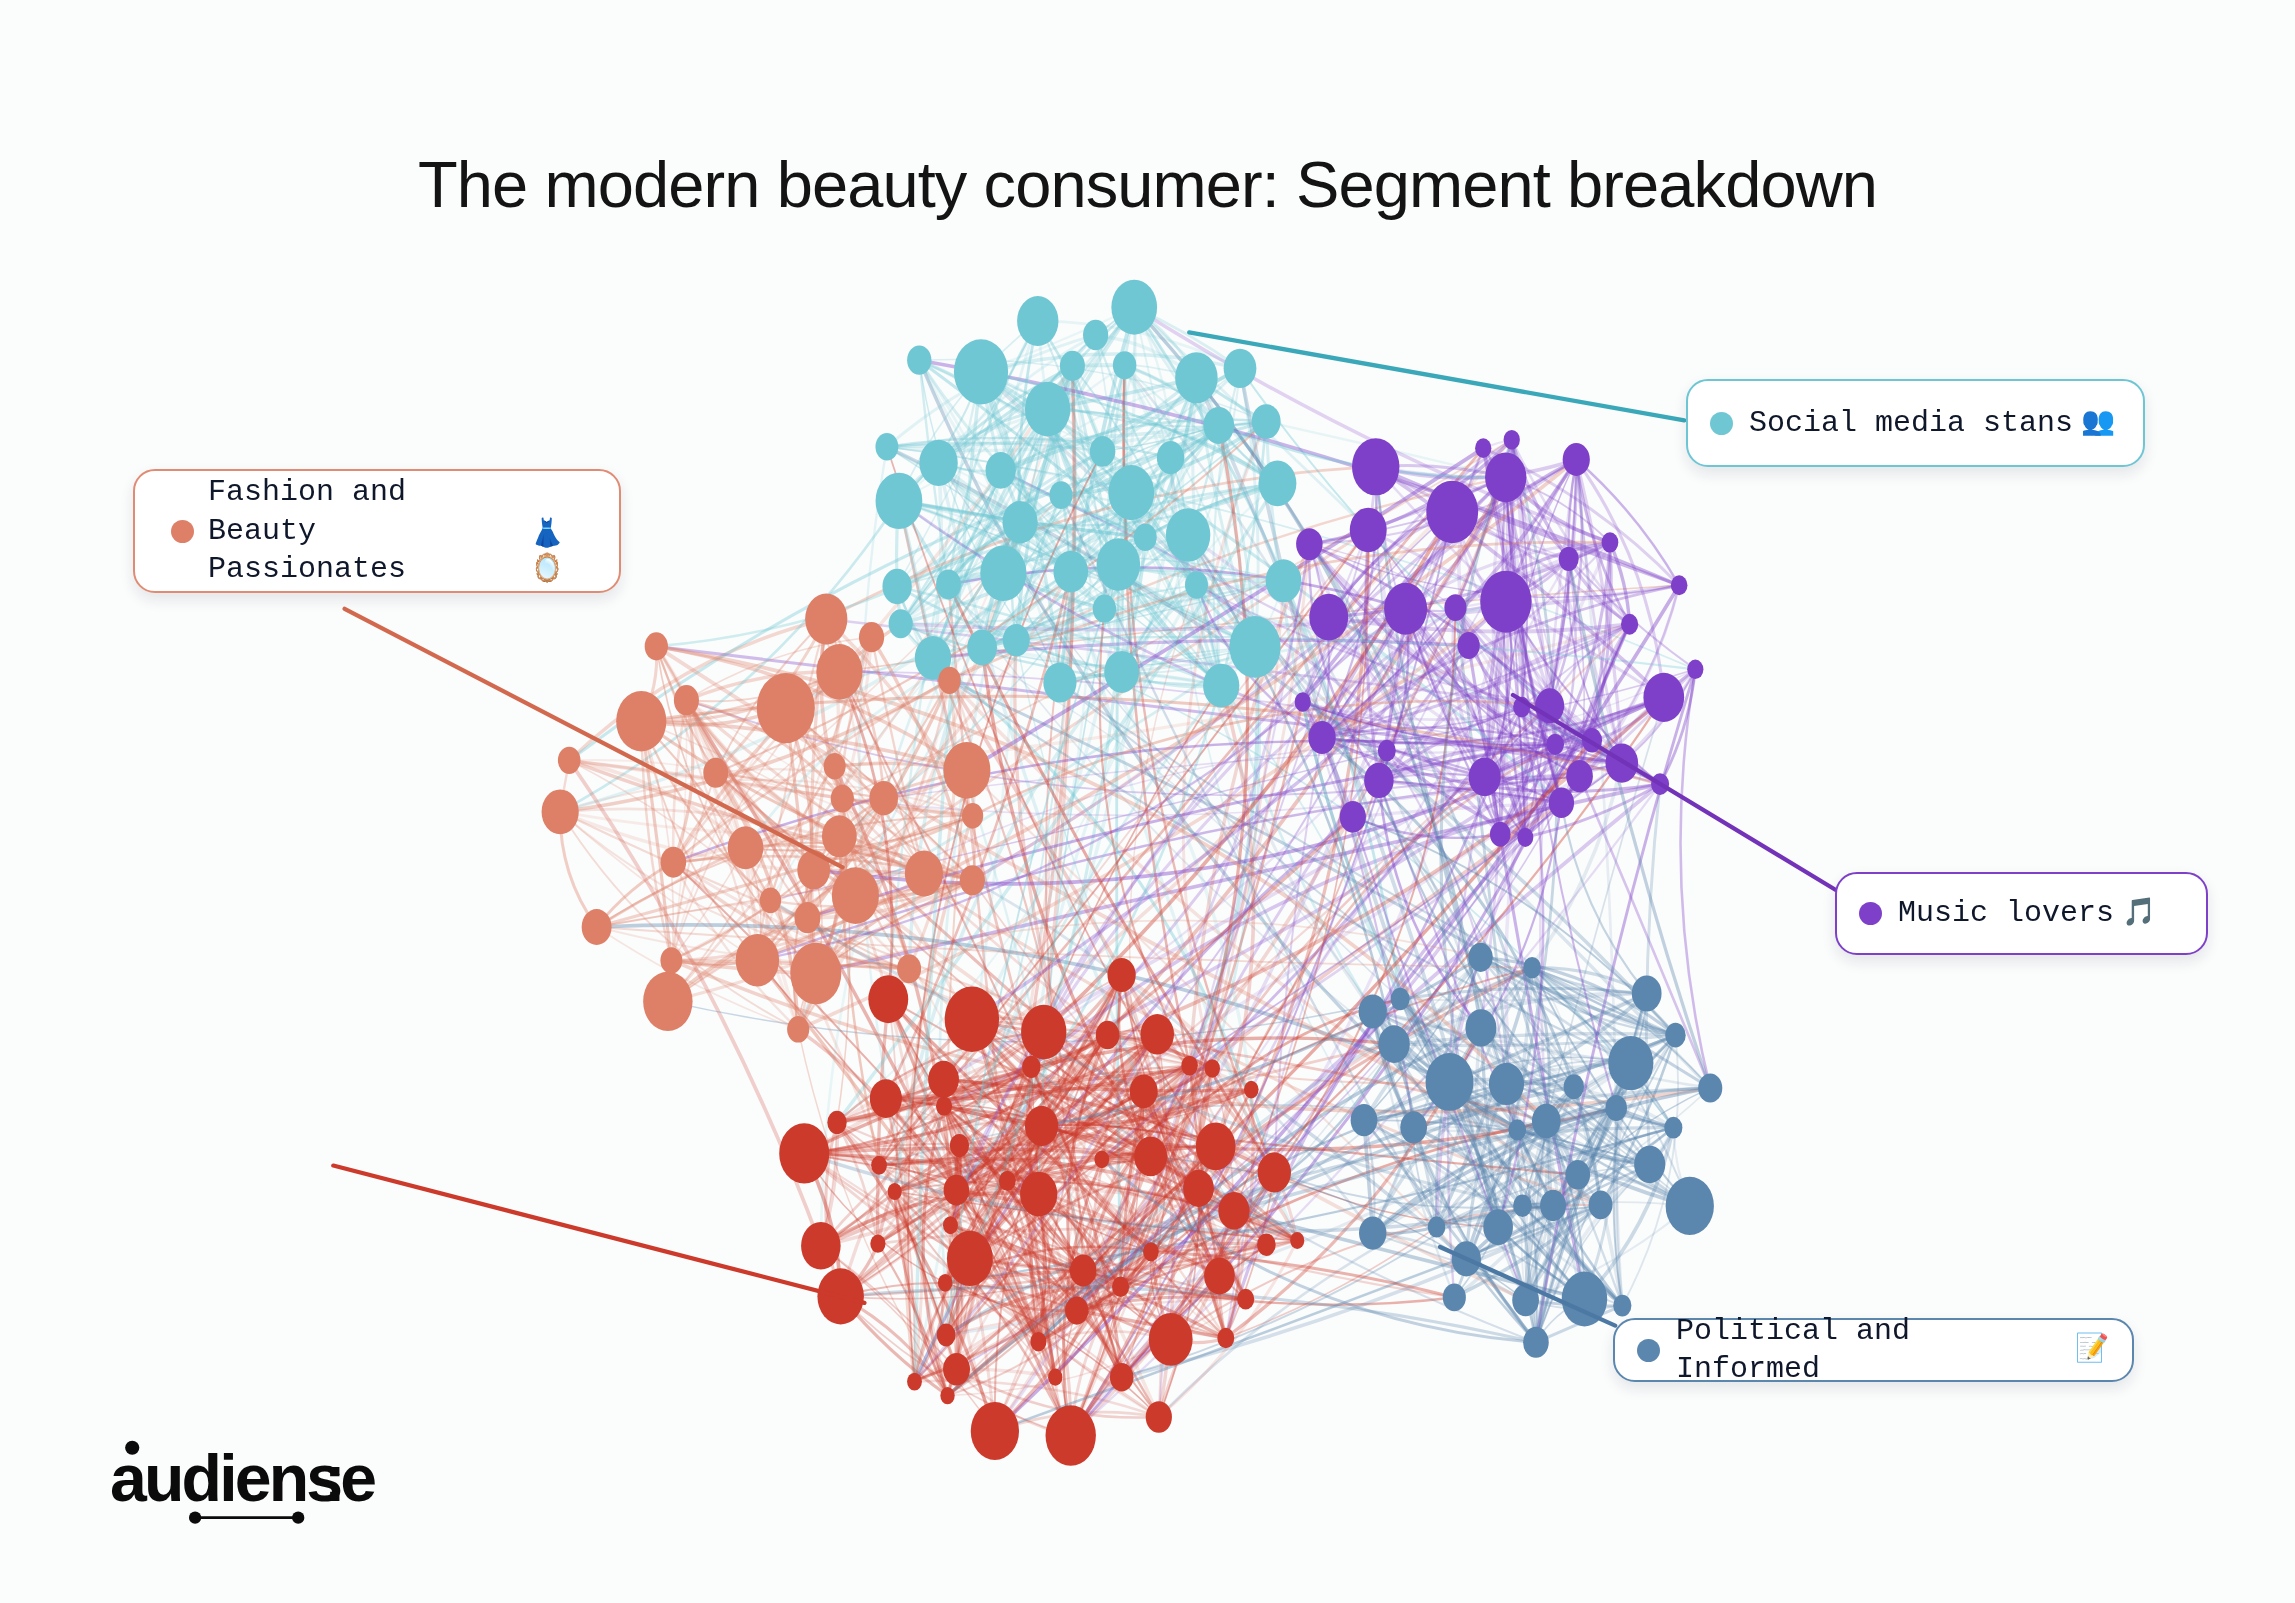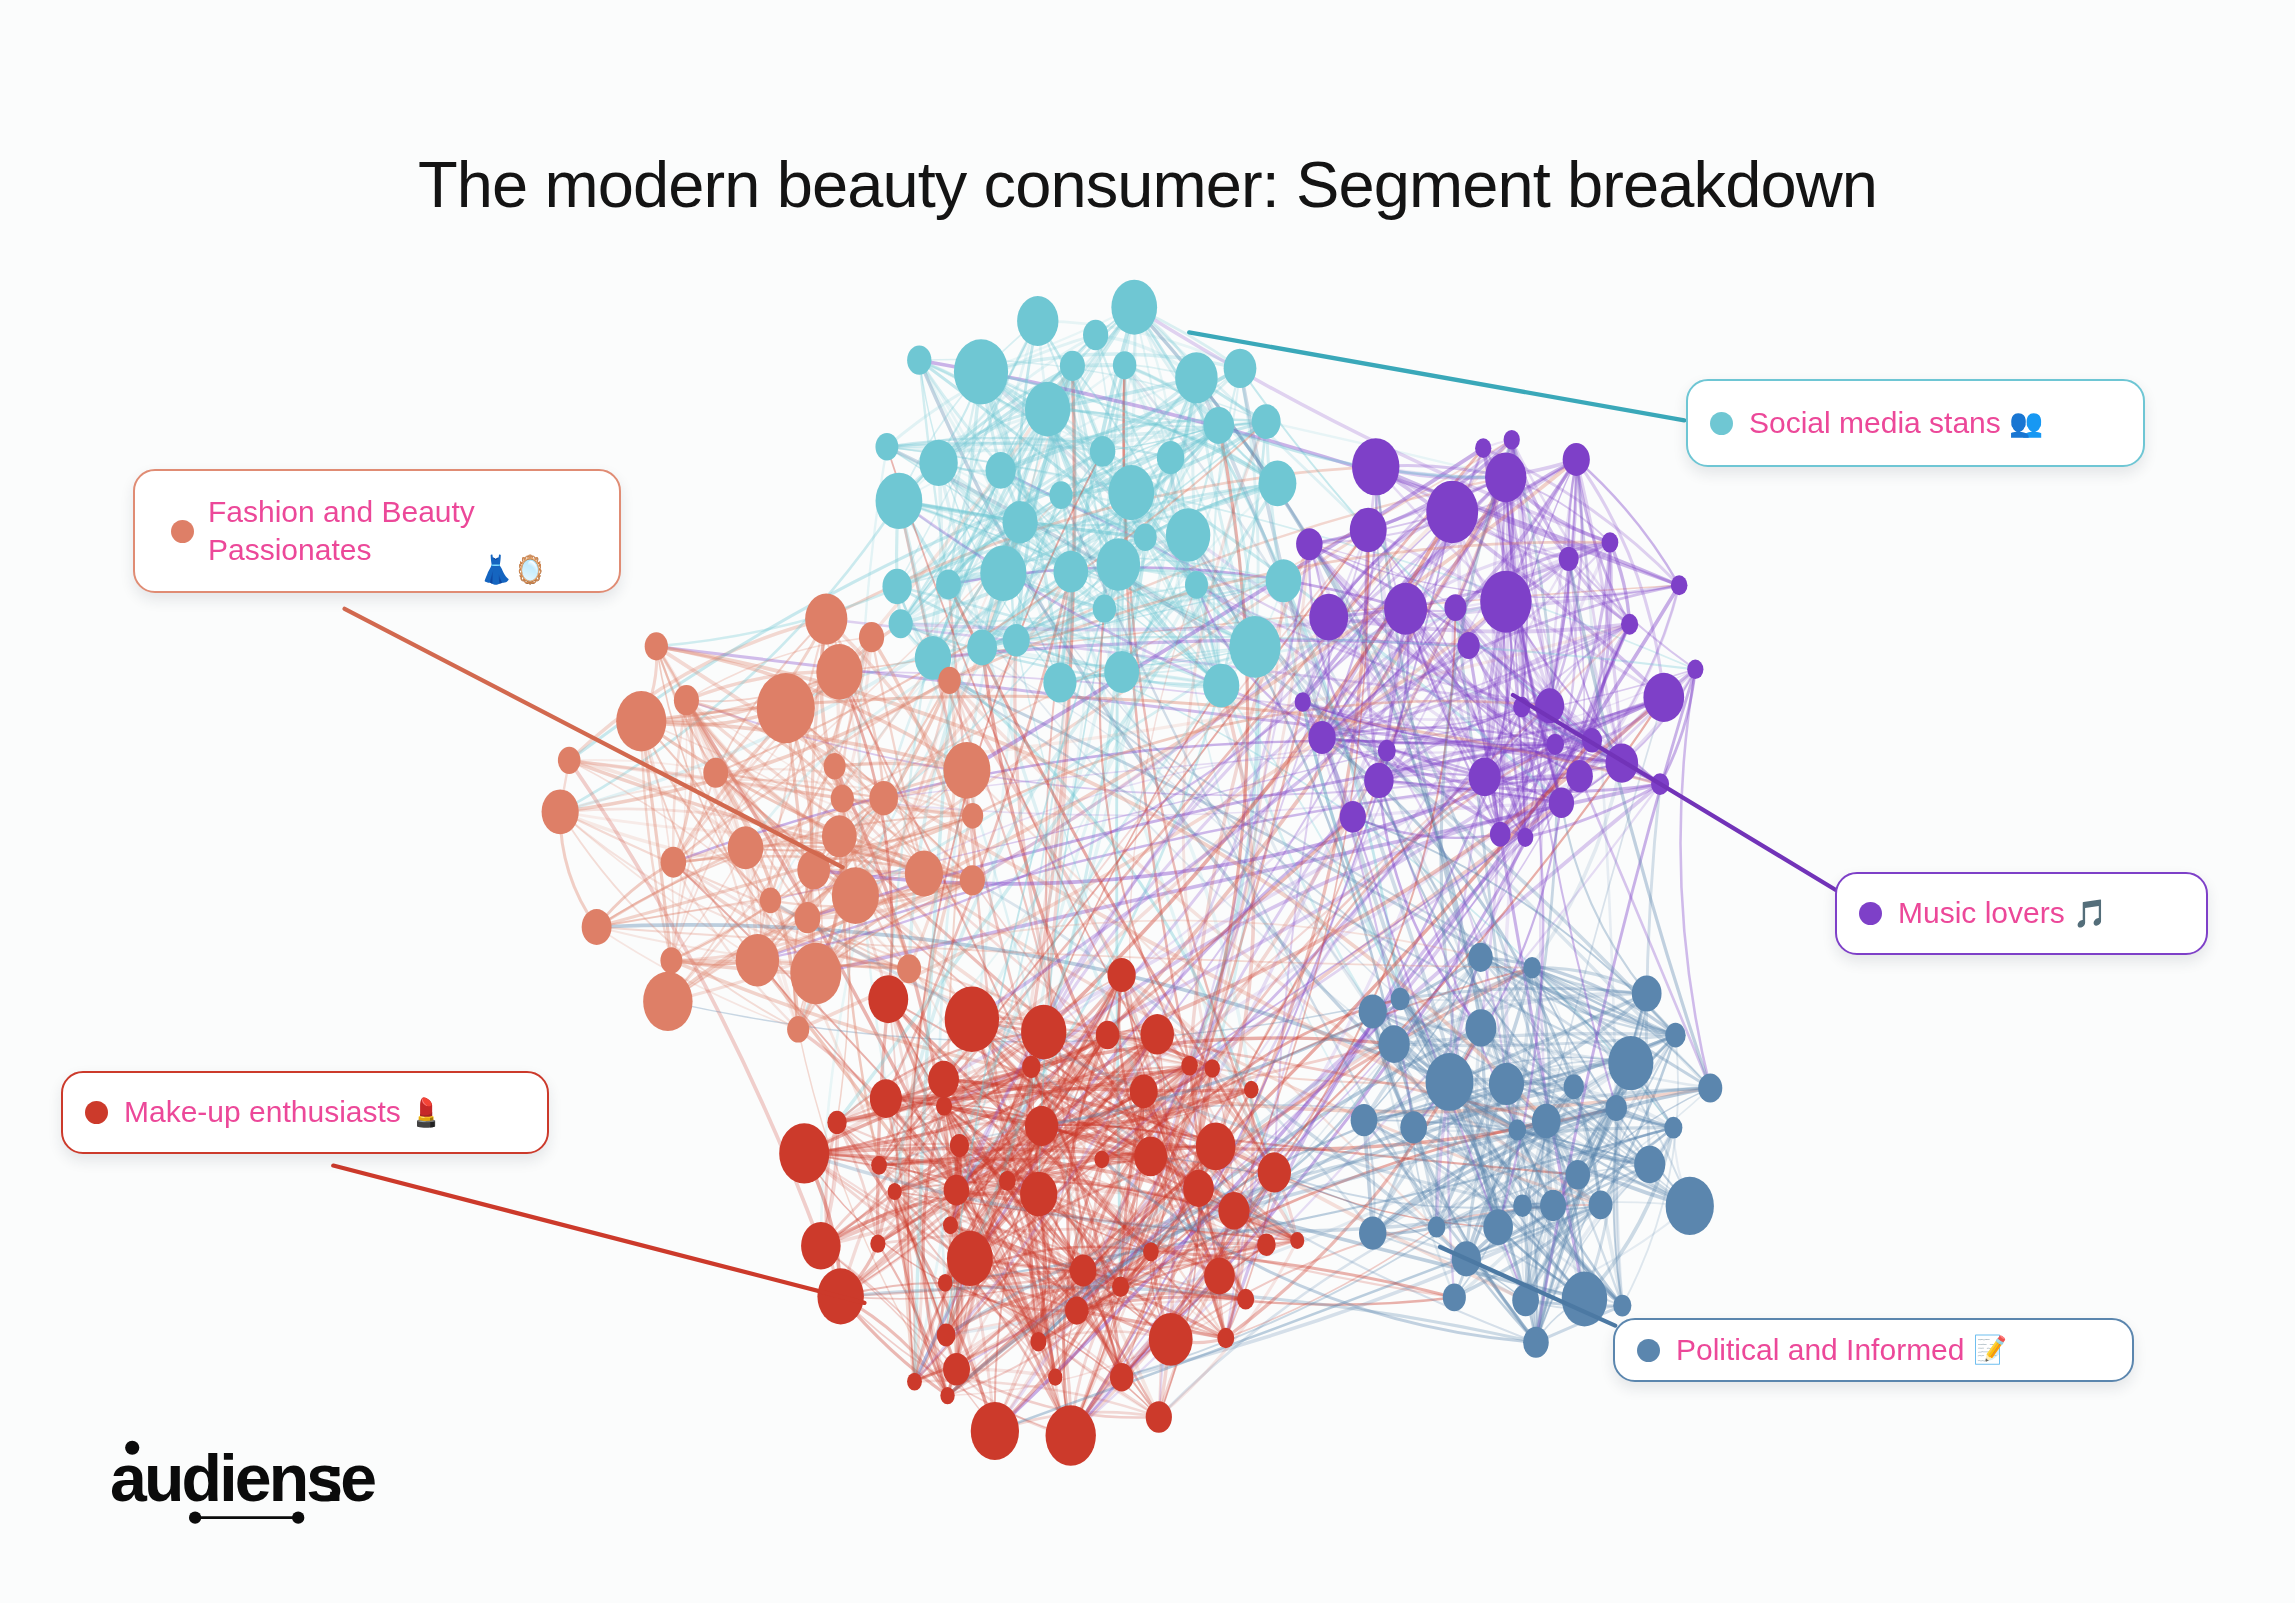--- a/index.html
+++ b/index.html
@@ -44,24 +44,24 @@
     box-sizing:border-box;
     padding:0 22px;
   }
   .callout .dot{
     width:23px;height:23px;border-radius:50%;
     flex:0 0 auto;
     margin-right:16px;
   }
   .callout .txt{
     font-size:30px;
-    color:#ec4899;
+    color:#0f172a;
     line-height:1.28;
     white-space:pre-line;
-    font-family:Liberation Sans, sans-serif;
+    font-family:Liberation Mono, monospace;
   }
   .callout .emoji{font-size:27.5px;}
 
   
   #callout-social{
     left:1686px;top:379px;width:459px;height:88px;
     border-color:#6ec6d4;
   }
   #callout-social .dot{background:#6fc7d3;}
 
@@ -1796,25 +1796,20 @@
     <span class="txt emoji" style="margin-left:8.5px;">👥</span>
   </div>
 
   <div class="callout" id="callout-fashion">
     <span class="dot"></span>
     <span class="txt">Fashion and Beauty
 Passionates</span>
     <span class="txt emoji" style="margin-left:4.7px;align-self:flex-end;margin-bottom:3.8px;">👗🪞</span>
   </div>
 
-  <div class="callout" id="callout-makeup">
-    <span class="dot"></span>
-    <span class="txt">Make-up enthusiasts</span>
-    <span class="txt emoji" style="margin-left:8.5px;">💄</span>
-  </div>
 
   <div class="callout" id="callout-music">
     <span class="dot"></span>
     <span class="txt">Music lovers</span>
     <span class="txt emoji" style="margin-left:8.5px;">🎵</span>
   </div>
 
   <div class="callout" id="callout-political">
     <span class="dot"></span>
     <span class="txt">Political and Informed</span>

